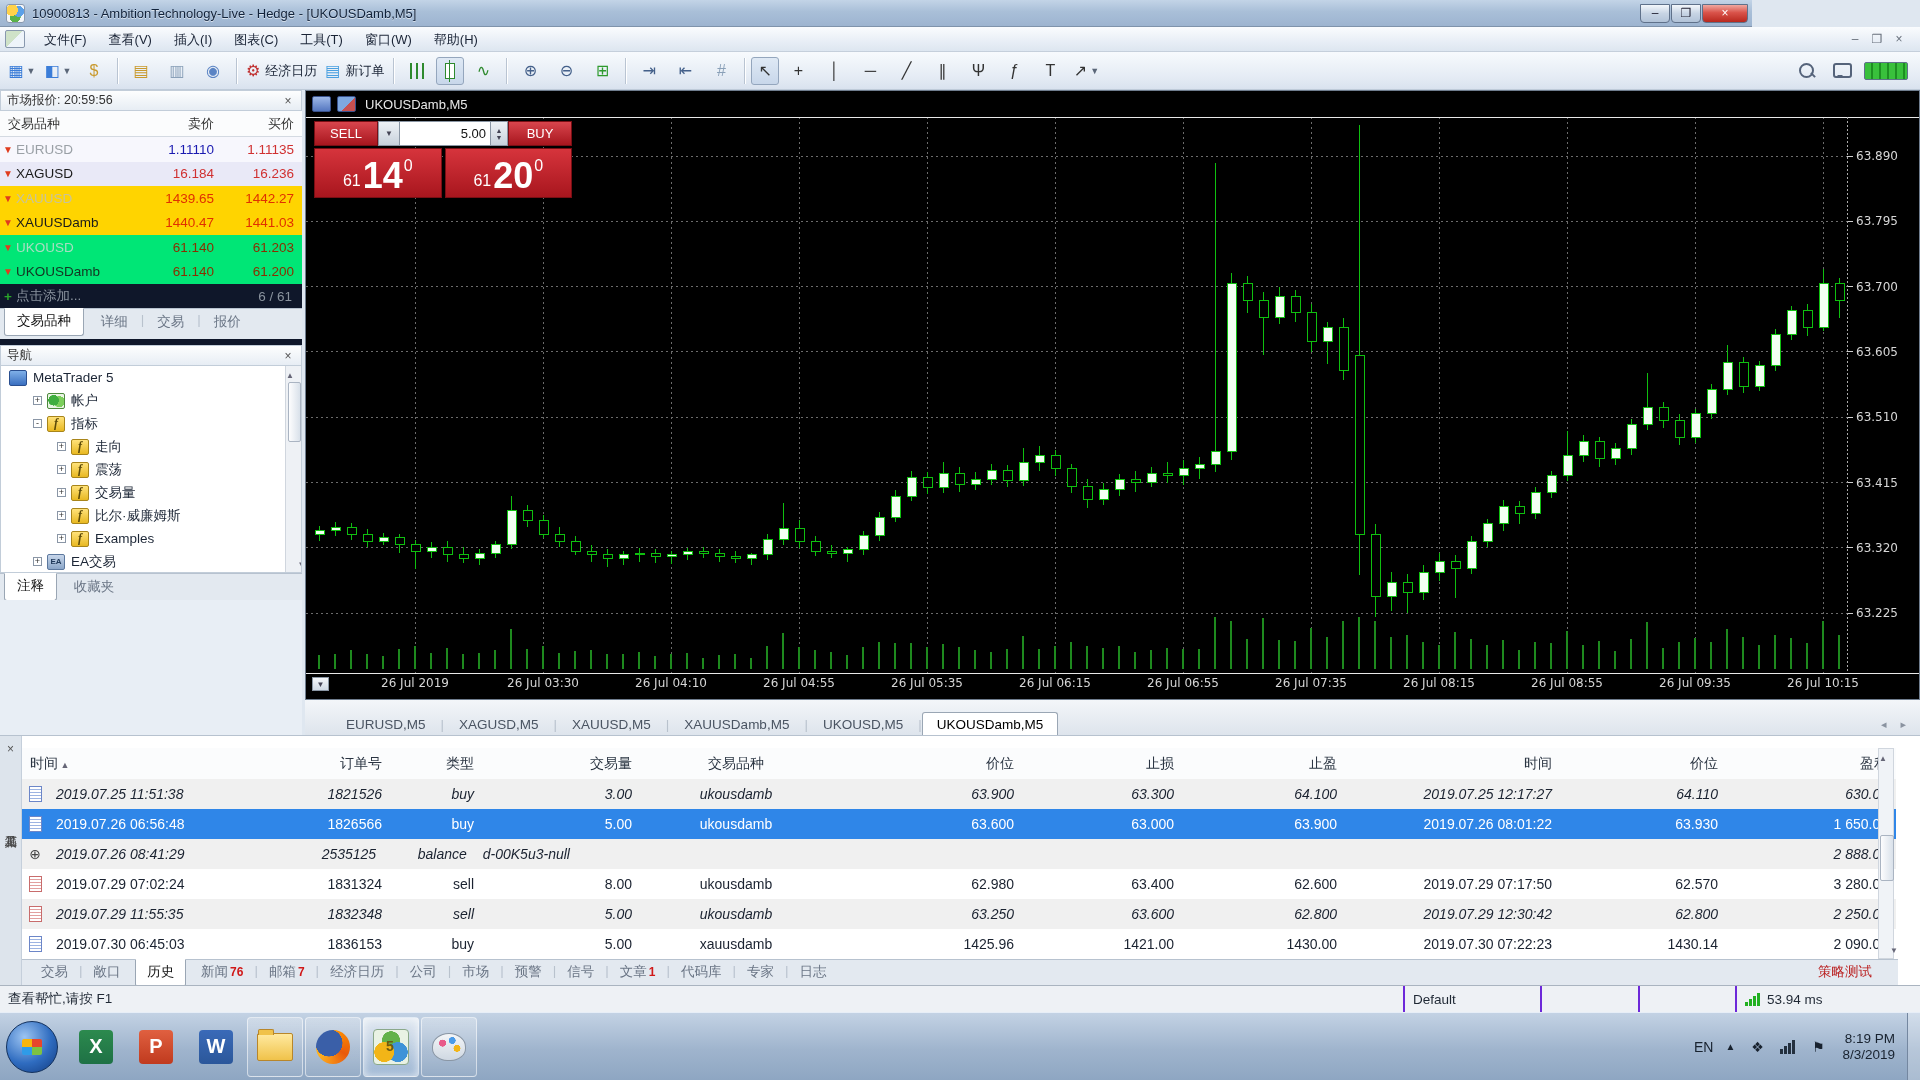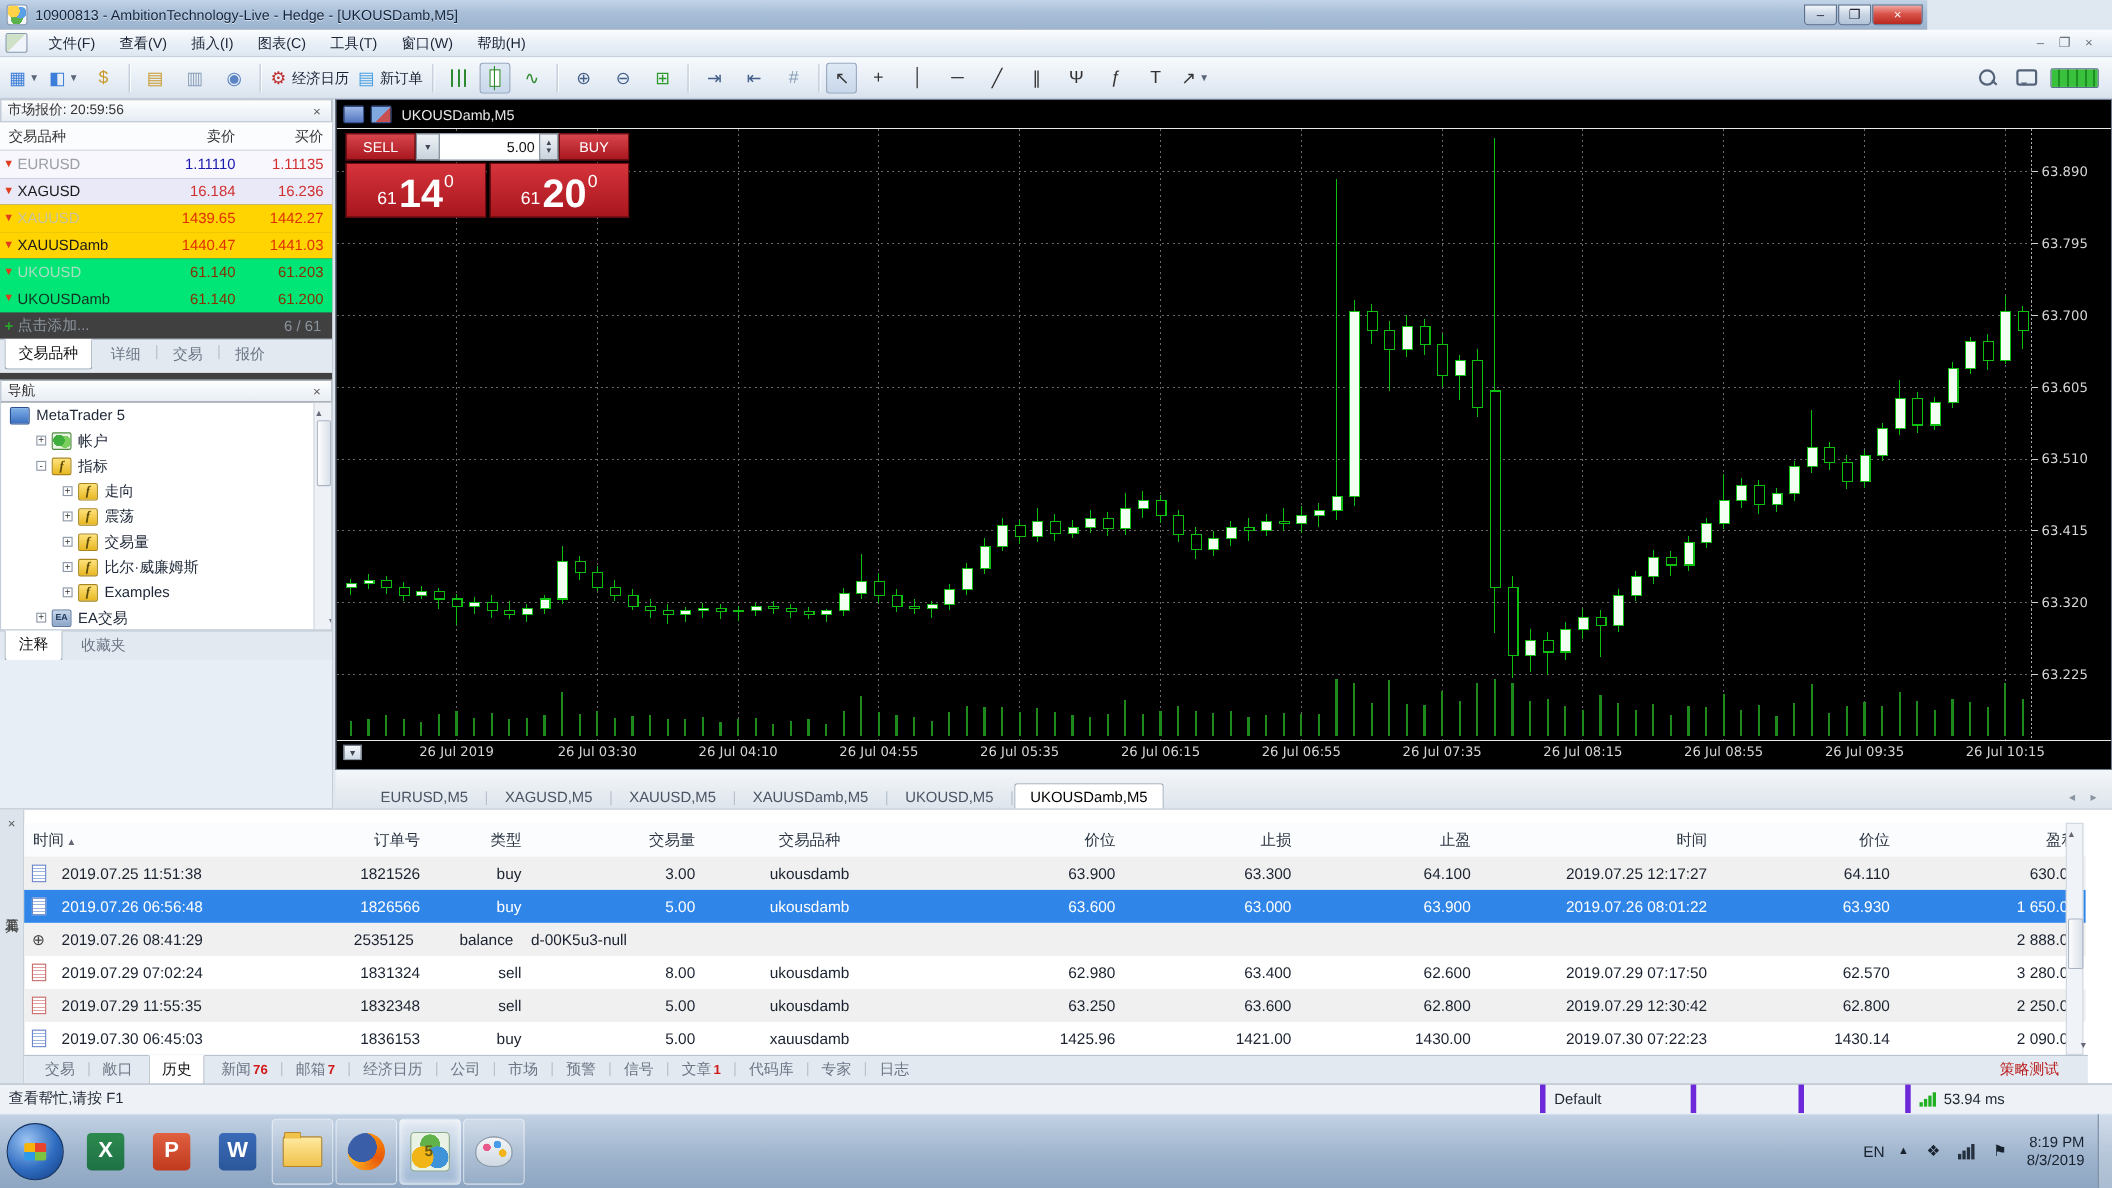--- a/index.html
+++ b/index.html
@@ -48,21 +48,21 @@
   .i-candle{display:inline-block;width:8px;height:14px;border:1px solid #2e8a2e;background:#fff;position:relative;}
   .i-candle::before{content:"";position:absolute;left:3px;top:-4px;width:1px;height:22px;background:#2e8a2e;}
   .i-mag{display:inline-block;width:11px;height:11px;border:2px solid #55637a;border-radius:50%;position:relative;}
   .i-mag::after{content:"";position:absolute;left:9px;top:9px;width:6px;height:2px;background:#55637a;transform:rotate(45deg);}
   .i-chat{display:inline-block;width:15px;height:11px;border:2px solid #55637a;border-radius:3px;position:relative;}
   .i-chat::after{content:"";position:absolute;left:2px;top:10px;border:3px solid transparent;border-top-color:#55637a;}
   .i-meter{display:inline-block;width:42px;height:16px;border:1px solid #5f718a;border-radius:2px;
     background:repeating-linear-gradient(90deg,#39c03c 0 6px,#1d8f22 6px 8px);}
 
   
-  .leftcol{position:absolute;left:0;top:90px;width:302px;height:645px;background:#404040;}
+  .leftcol{position:absolute;left:0;top:90px;width:302px;height:645px;background:#0f172a;}
   .panel-title{height:21px;background:linear-gradient(#fdfefe,#e7edf4);border:1px solid #c2cdd9;
     box-sizing:border-box;display:flex;align-items:center;font-size:12.5px;color:#333;padding:0 6px;}
   .panel-title .x{margin-left:auto;color:#555;font-size:12px;width:14px;text-align:center;}
   .mw{position:absolute;left:0;top:0;width:302px;}
   .mw-colhead{height:25px;display:flex;border-bottom:1px solid #d4dae2;background:#fbfcfd;
     font-size:13px;color:#333;align-items:center;}
   .mw-colhead .c1{flex:1;padding-left:8px;}
   .mw-colhead .c2{width:78px;text-align:right;}
   .mw-colhead .c3{width:80px;text-align:right;padding-right:8px;}
   .mw-rows{height:147px;}
@@ -148,21 +148,21 @@
   .tbx-strip{position:absolute;left:0;top:0;width:22px;height:250px;background:#dde4ec;
     border-right:1px solid #c5cfdb;box-sizing:border-box;}
   .tbx-strip .x{display:block;text-align:center;color:#555;font-size:12px;margin-top:6px;}
   .tbx-strip .vt{writing-mode:vertical-rl;font-size:12.5px;color:#444;margin:70px auto 0;display:block;text-align:center;}
   .tbx-content{position:absolute;left:22px;top:0;width:1876px;height:250px;}
   .tbx-head{position:absolute;left:0;top:12px;height:31px;display:flex;align-items:center;
     border-bottom:1px solid #d4dae2;font-size:14px;color:#2a3442;background:#fbfcfd;width:1874px;}
   .tbx-head .cell,.tbx-row .cell{box-sizing:border-box;padding:0 8px;white-space:nowrap;overflow:hidden;}
   .tbx-rows{position:absolute;left:0;top:43px;width:1874px;}
   .tbx-row{height:30px;display:flex;align-items:center;font-size:14px;color:#1a2230;}
-  .tbx-row.odd{background:#f0f0f0;}
+  .tbx-row.odd{background:#f0f0f0;font-style:italic;}
   .tbx-row.selected{background:#2f86e8;color:#fff;}
   .rowico{width:26px;flex:none;display:flex;justify-content:center;}
   .doc{width:11px;height:14px;background:#fff;border:1px solid #6c86c8;
     background-image:repeating-linear-gradient(#fff 0 2px,#9db4e2 2px 3px);}
   .doc.red{border-color:#c86c6c;background-image:repeating-linear-gradient(#fff 0 2px,#e2a0a0 2px 3px);}
   .balico{font-size:14px;color:#444;line-height:14px;}
   .tbx-scroll{position:absolute;right:4px;top:12px;width:16px;height:211px;background:#f0f3f7;
     border:1px solid #d0d6de;box-sizing:border-box;}
   .tbx-scroll .a{height:15px;text-align:center;font-size:8px;color:#667;line-height:15px;}
   .tbx-scroll .thumb{position:absolute;left:1px;top:86px;width:12px;height:44px;border:1px solid #aab4c2;
@@ -171,21 +171,21 @@
     background:#e3e9f0;display:flex;align-items:flex-start;font-size:13.5px;color:#6a7585;padding-left:8px;box-sizing:border-box;}
   .tbx-tabs .tab{padding:3px 11px 5px;display:flex;align-items:center;}
   .tbx-tabs .tab.active{background:#fff;border:1px solid #9aa6b4;border-top-color:#fff;margin-top:-1px;
     color:#111;border-radius:0 0 3px 3px;}
   .tbx-tabs .sep{color:#b9c2cd;margin-top:3px;}
   .tbx-tabs .right-tab{margin-left:auto;margin-right:16px;padding:3px 10px;color:#b91c1c;}
 
   
   .statusbar{position:absolute;left:0;top:985px;width:1920px;height:27px;background:#eef1f5;
     border-top:1px solid #aab4c0;box-sizing:border-box;display:flex;align-items:center;font-size:13.5px;color:#1f2834;}
-  .sb-cell{height:100%;display:flex;align-items:center;padding:0 8px;border-right:5px solid #6d28d9;box-sizing:border-box;}
+  .sb-cell{height:100%;display:flex;align-items:center;padding:0 8px;border-right:2px solid #6d28d9;box-sizing:border-box;}
   .sb-bars{display:inline-flex;align-items:flex-end;height:13px;margin-right:6px;}
   .sb-bars i{width:3px;background:#21b021;margin-right:1px;display:block;}
 
   
   .taskbar{position:absolute;left:0;top:1012px;width:1920px;height:68px;
     background:linear-gradient(#c3d2e4,#9fb4cd 55%,#8ea6c2);border-top:1px solid #e7eef7;box-sizing:border-box;
     display:flex;align-items:center;}
   .orb{width:50px;height:50px;border-radius:50%;margin:0 8px 0 6px;
     background:radial-gradient(circle at 35% 30%,#9cc4f2,#2f6cc0 55%,#123a7e);border:1px solid #12315e;
     display:flex;align-items:center;justify-content:center;}

